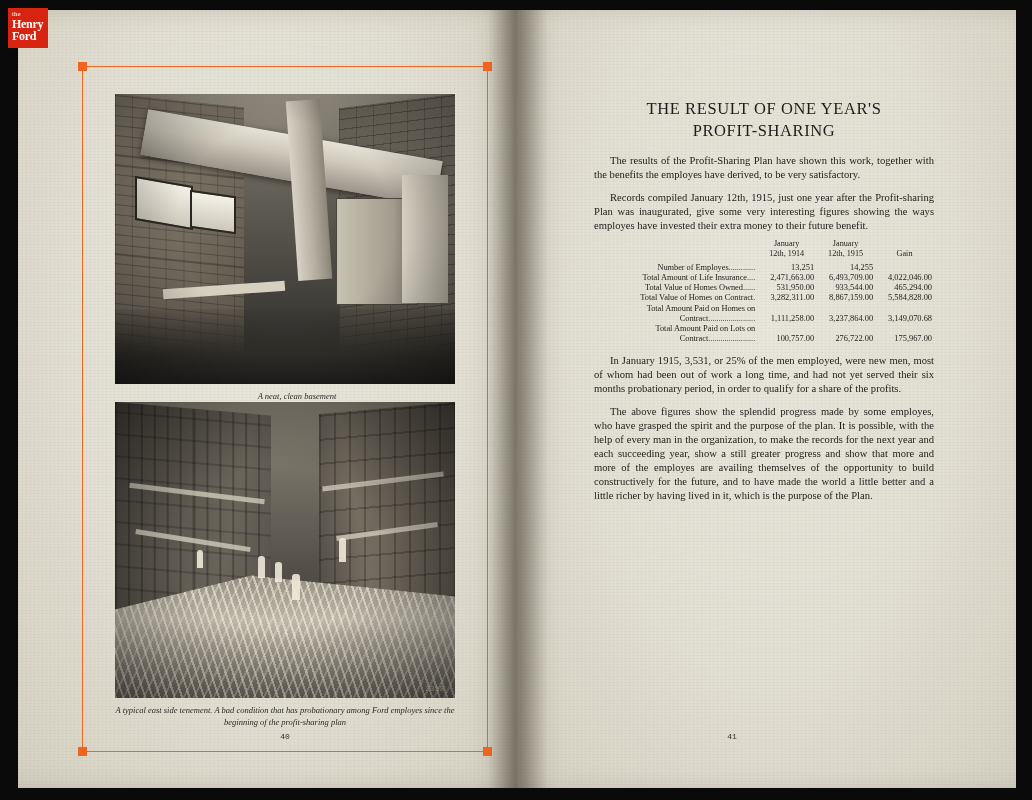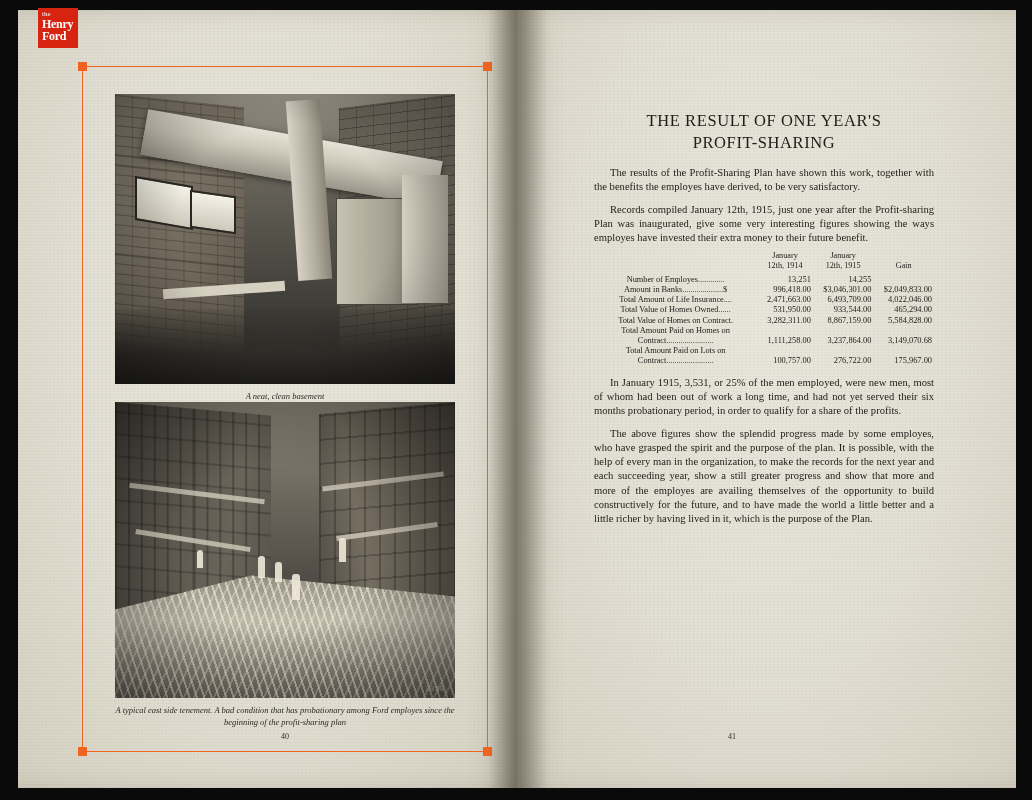--- a/index.html
+++ b/index.html
@@ -28,21 +28,20 @@
     top: 8px;
     width: 40px;
     height: 40px;
     background: #d62411;
     color: #ffffff;
     font-family: "Liberation Serif", serif;
     line-height: 1.02;
     padding: 3px 3px 0 4px;
     box-sizing: border-box;
     z-index: 40;
-    margin-left: 30px;
   }
   .logo .l1 { font-size: 7px; display: block; }
   .logo .l2 { font-size: 12px; display: block; font-weight: bold; letter-spacing: -0.3px; }
   .logo .l3 { font-size: 12px; display: block; font-weight: bold; letter-spacing: -0.3px; }
 
   
   .spread {
     position: absolute;
     left: 18px;
     top: 10px;
@@ -237,26 +236,26 @@
 
   .caption {
     position: absolute;
     text-align: center;
     font-family: "Liberation Serif", serif;
     font-style: italic;
     font-size: 8.5px;
     color: #2c2a25;
     line-height: 1.45;
   }
-  .caption-1 { left: 97px; top: 380px; width: 340px; }
+  .caption-1 { left: 109px; top: 380px; width: 340px; }
   .caption-2 { left: 82px; top: 694px; width: 370px; }
 
   .folio {
     position: absolute;
-    font-family: Liberation Serif, serif;
+    font-family: Liberation Mono, monospace;
     font-size: 8px;
     color: #33302a;
     text-align: center;
   }
   .folio-left  { left: 97px;  top: 722px; width: 340px; }
   .folio-right { left: 544px; top: 722px; width: 340px; }
 
   
   .rp {
     position: absolute;
@@ -264,21 +263,21 @@
     top: 88px;
     width: 340px;
     color: #1f1d19;
   }
   .title {
     text-align: center;
     font-family: "Liberation Serif", serif;
     font-size: 16.5px;
     letter-spacing: 0.6px;
     line-height: 1.32;
-    margin: 12px 0 12px 0;
+    margin: 0 0 12px 0;
     font-weight: normal;
   }
   .title .ln { display: block; }
 
   .para {
     font-size: 10.6px;
     line-height: 1.33;
     text-align: justify;
     margin: 0 0 9px 0;
     text-indent: 16px;
@@ -300,21 +299,21 @@
     padding: 0 2px 4px 2px;
     line-height: 1.18;
     vertical-align: bottom;
   }
   table.figures td {
     padding: 0.6px 2px;
     vertical-align: bottom;
     white-space: nowrap;
   }
   table.figures td.lbl {
-    text-align: center;
+    text-align: right;
     width: 48%;
     letter-spacing: -0.05px;
   }
   table.figures td.num {
     text-align: right;
   }
   .th-col { display: block; }
 
   .spine {
     position: absolute;
@@ -418,26 +417,20 @@
           </tr>
         </thead>
         <tbody>
           <tr>
             <td class="lbl">Number of Employes.............</td>
             <td class="num">13,251</td>
             <td class="num">14,255</td>
             <td class="num"></td>
           </tr>
           <tr>
-            <td class="lbl">Amount in Banks....................$</td>
-            <td class="num">996,418.00</td>
-            <td class="num">$3,046,301.00</td>
-            <td class="num">$2,049,833.00</td>
-          </tr>
-          <tr>
             <td class="lbl">Total Amount of Life Insurance....</td>
             <td class="num">2,471,663.00</td>
             <td class="num">6,493,709.00</td>
             <td class="num">4,022,046.00</td>
           </tr>
           <tr>
             <td class="lbl">Total Value of Homes Owned......</td>
             <td class="num">531,950.00</td>
             <td class="num">933,544.00</td>
             <td class="num">465,294.00</td>

